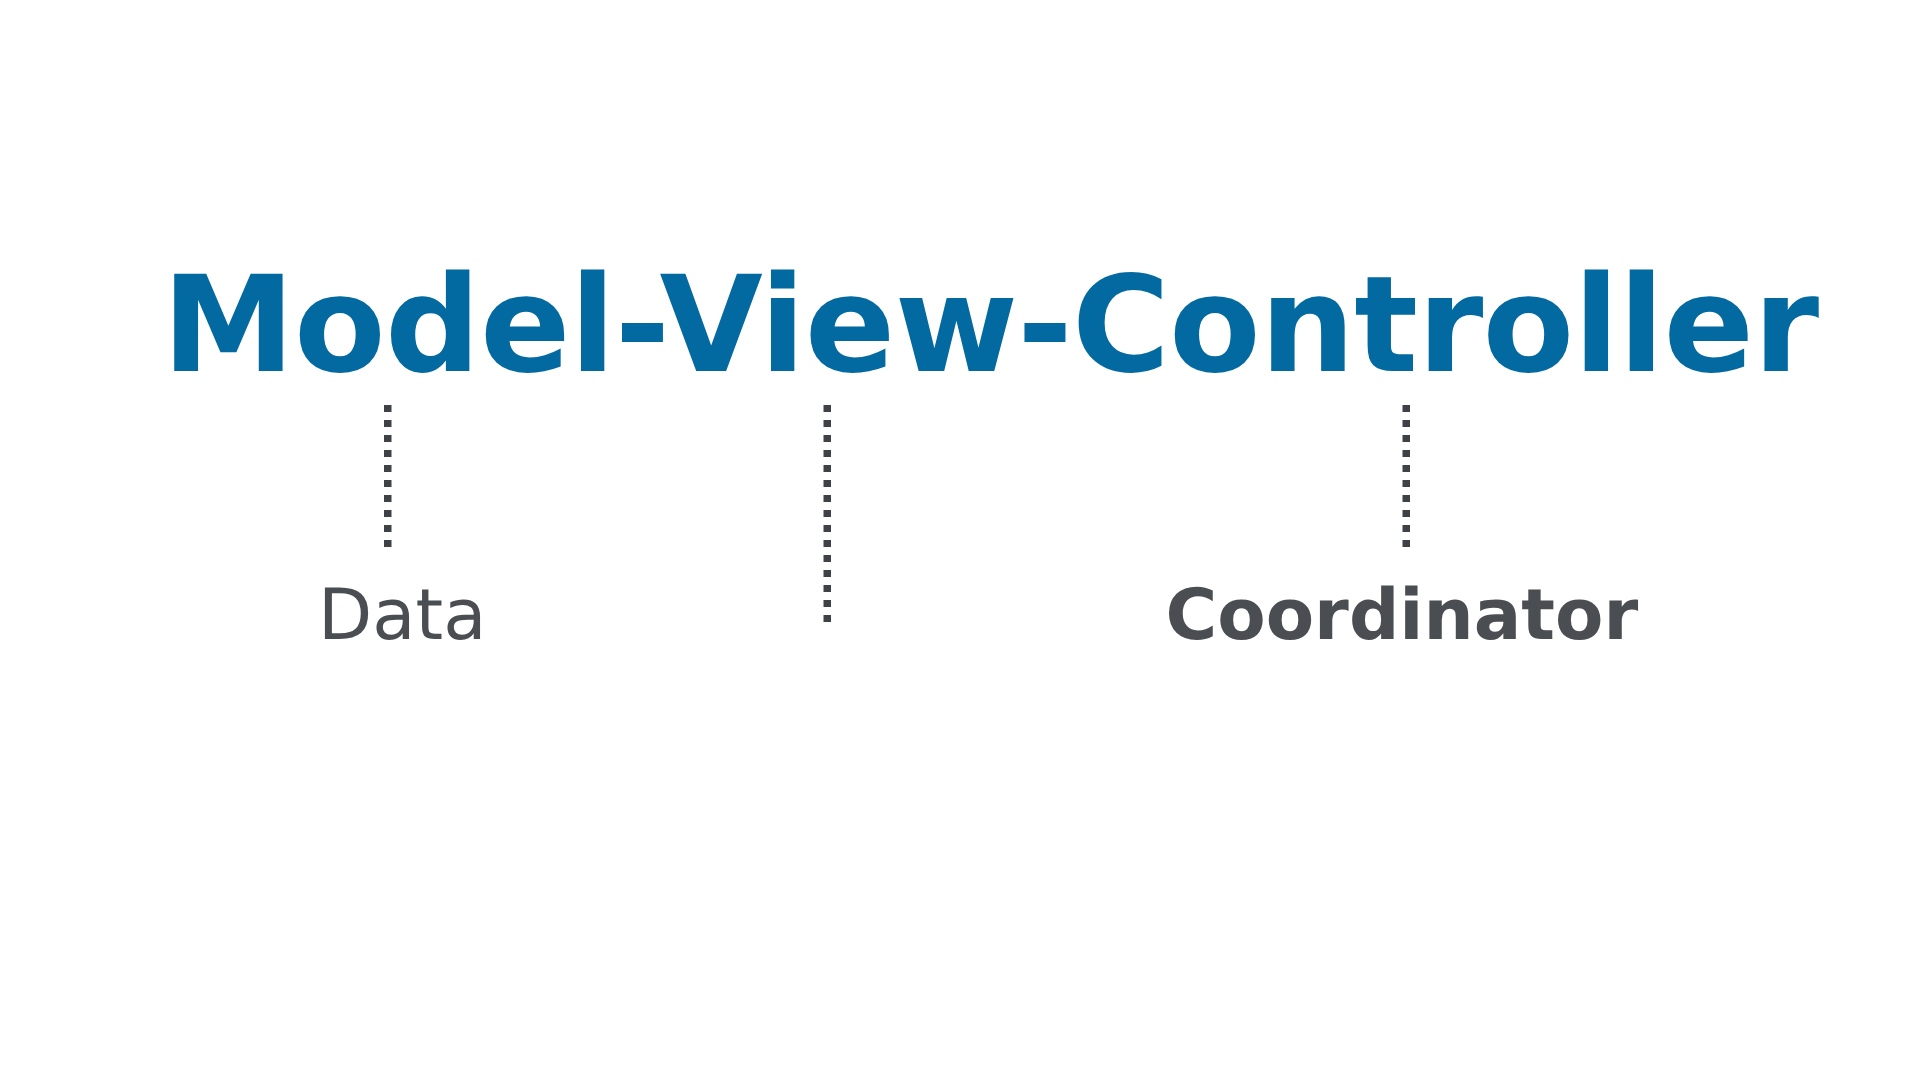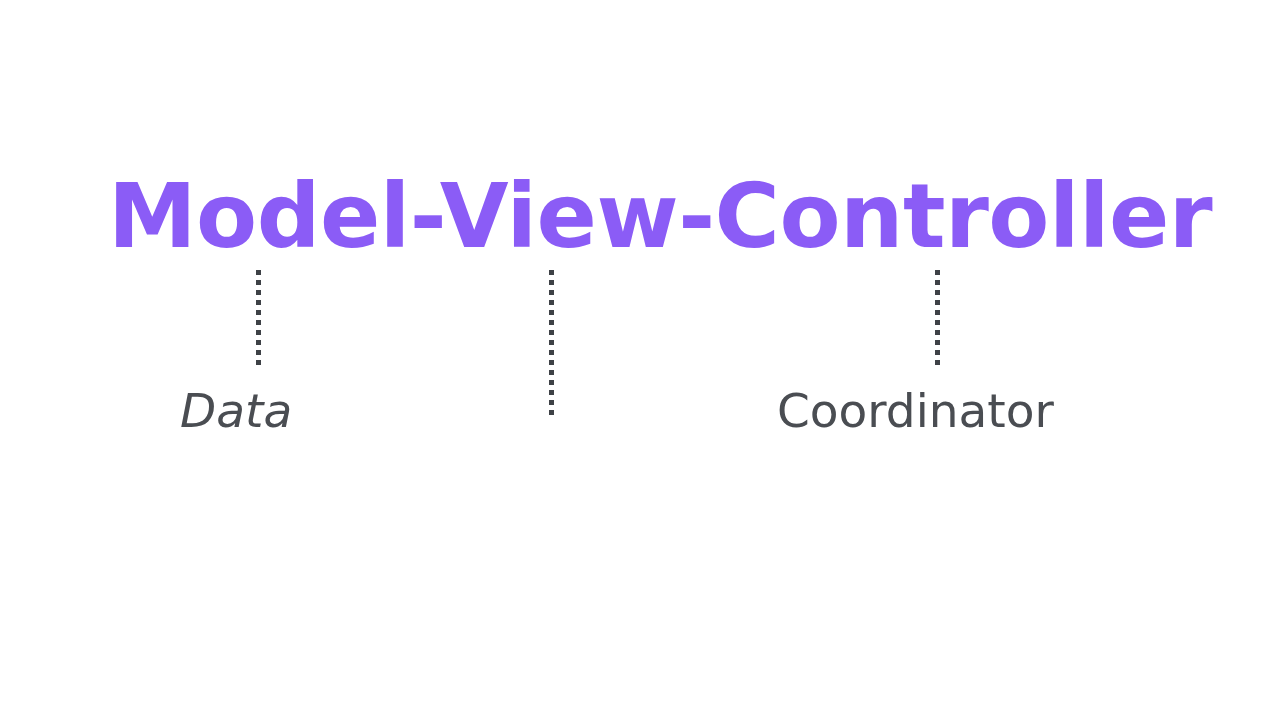--- a/index.html
+++ b/index.html
@@ -27,21 +27,21 @@
     position: absolute;
     left: 108px;
     top: 166px;
     width: 1070px;
     height: 100px;
     font-family: "DejaVu Sans", "Liberation Sans", sans-serif;
     font-weight: 700;
     font-size: 89px;
     line-height: 100px;
     letter-spacing: -0.5px;
-    color: #8b5cf6;
+    color: #0369a1;
     white-space: nowrap;
     text-align: left;
     -webkit-font-smoothing: antialiased;
   }
 
   
   .connector {
     position: absolute;
     width: 5px;
     background-image: linear-gradient(
@@ -63,23 +63,23 @@
     position: absolute;
     font-family: "DejaVu Sans", "Liberation Sans", sans-serif;
     font-weight: 400;
     font-size: 47px;
     line-height: 56px;
     color: #4a4d52;
     white-space: nowrap;
     letter-spacing: 0px;
     -webkit-font-smoothing: antialiased;
   }
-  .leaf-label.l-data      { left: 180px; top: 383px; font-style: italic; }
+  .leaf-label.l-data      { left: 212px; top: 383px; }
   .leaf-label.l-ui        { left: 371px; top: 435px; }
-  .leaf-label.l-coord     { left: 777px; top: 383px; }
+  .leaf-label.l-coord     { left: 777px; top: 383px; font-weight: bold; }
 </style>
 </head>
 <body>
 
 <div id="slide">
 
   <div class="title">Model-View-Controller</div>
 
   <div class="connector c1"></div>
   <div class="connector c2"></div>

